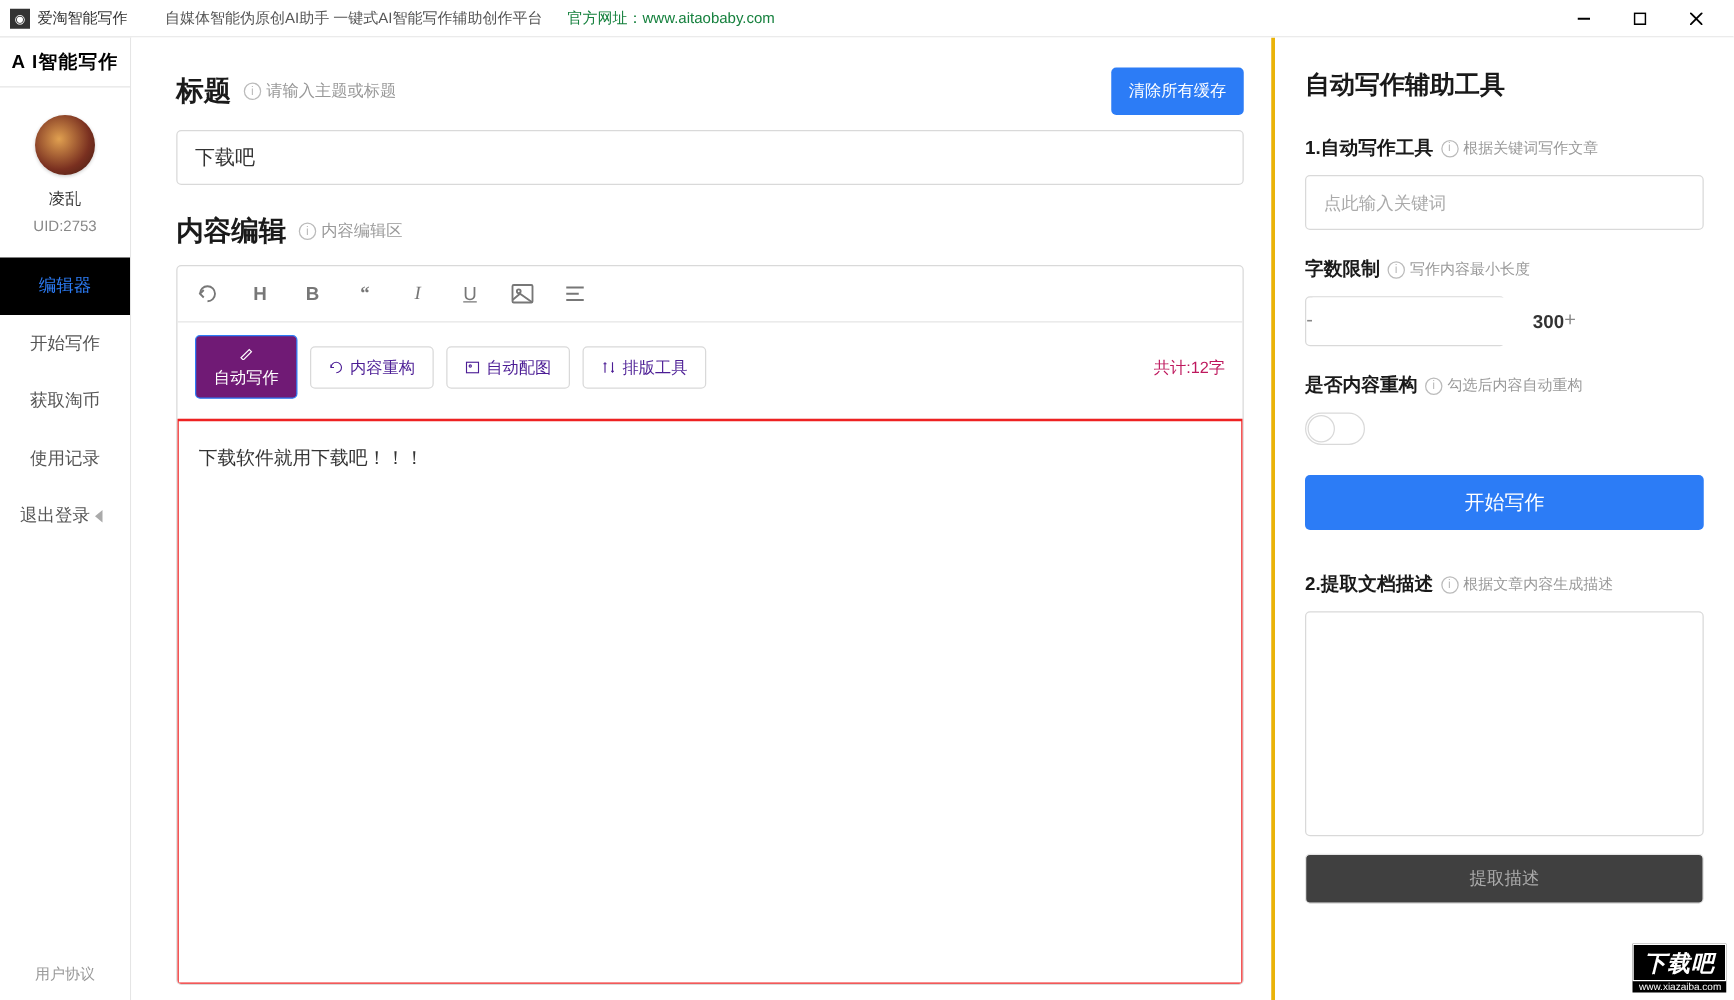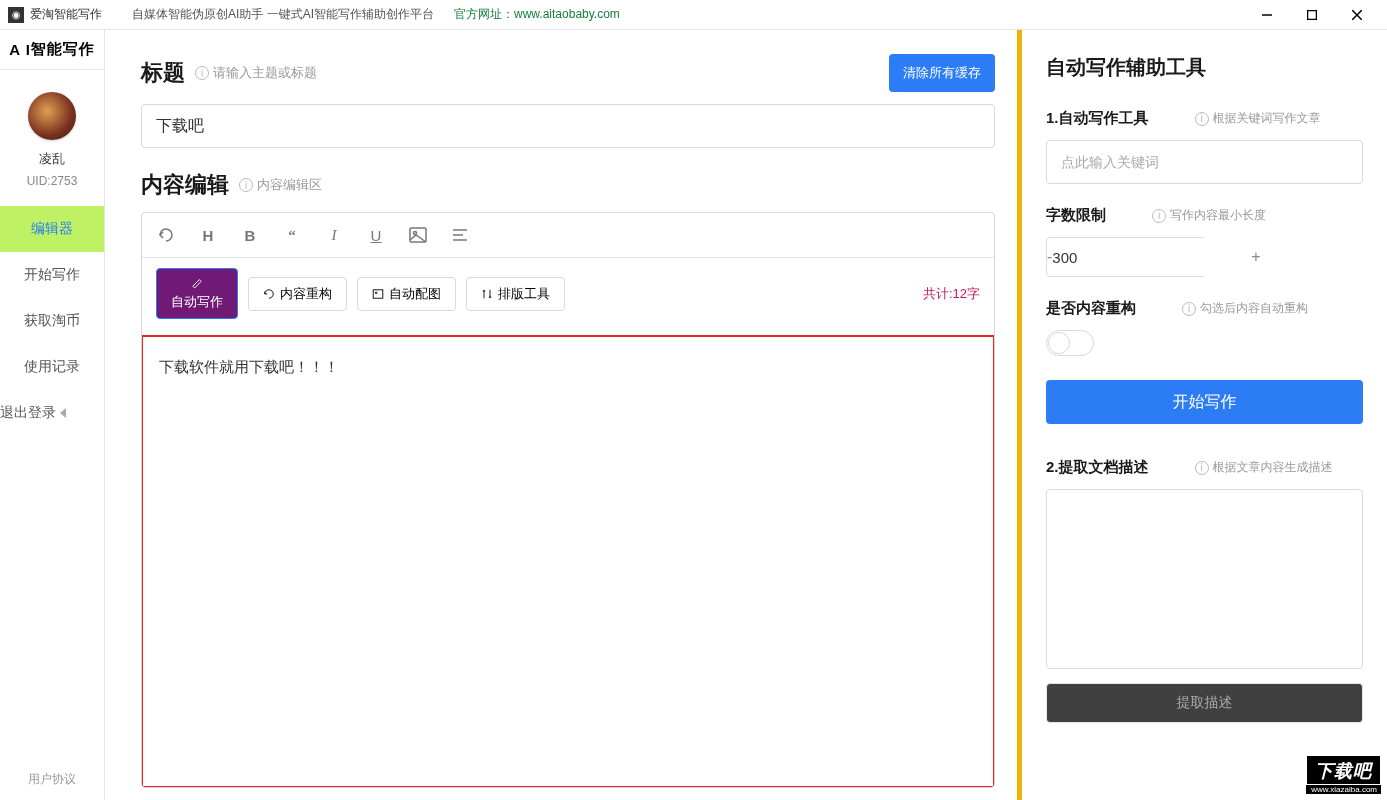--- a/index.html
+++ b/index.html
@@ -21,58 +21,58 @@
     .content-area { flex: 1; display: flex; background: #fff; overflow: hidden; }
     
     
     .brand { font-size: 15px; font-weight: bold; padding: 10px 0; border-bottom: 1px solid #e5e5e5; width: 100%; text-align: center; letter-spacing: 1px; display: flex; align-items: center; justify-content: center; gap: 0; }
     .brand-logo { font-weight: bold; }
     .avatar { width: 48px; height: 48px; border-radius: 50%; background: radial-gradient(circle at 40% 40%, #e0a050, #7a3020 60%, #3a1a10); margin-top: 22px; box-shadow: 0 1px 3px rgba(0,0,0,0.2); }
     .username { font-size: 13px; color: #333; margin-top: 10px; }
     .uid { font-size: 12px; color: #888; margin-top: 6px; }
     .nav { margin-top: 18px; width: 100%; }
     .nav-item { font-size: 14px; color: #555; padding: 14px 0; text-align: center; cursor: pointer; position: relative; }
-    .nav-item.active { background: #bef264; color: #2c7cf6; }
-    .nav-item.logout { display: flex; align-items: center; justify-content: flex-start; padding-right: 4px; }
+    .nav-item.active { background: #000000; color: #2c7cf6; }
+    .nav-item.logout { display: flex; align-items: center; justify-content: center; padding-right: 4px; }
     .nav-item.logout::after { content: ""; border-left: 5px solid transparent; border-right: 5px solid transparent; display: inline-block; transform: rotate(-90deg); width: 0; height: 0; border-bottom: 6px solid #aaa; margin-left: 2px; }
     .user-agreement { margin-top: auto; font-size: 12px; color: #999; padding-bottom: 12px; cursor: pointer; }
     
     
     .editor-col { flex: 1; padding: 24px 22px 12px 36px; overflow: hidden; display: flex; flex-direction: column; }
     .section-header { display: flex; align-items: center; margin-bottom: 12px; }
     .section-title { font-size: 22px; font-weight: bold; color: #1a1a1a; margin-right: 10px; }
     .section-hint { font-size: 13px; color: #999; display: flex; align-items: center; }
     .info-icon { display: inline-flex; width: 14px; height: 14px; border: 1px solid #bbb; border-radius: 50%; align-items: center; justify-content: center; font-size: 10px; color: #bbb; margin-right: 4px; font-style: normal; }
     .clear-cache { margin-left: auto; background: #2c7cf6; color: #fff; border: none; border-radius: 4px; padding: 10px 14px; font-size: 13px; cursor: pointer; }
     .title-input { width: 100%; height: 44px; border: 1px solid #d9d9d9; border-radius: 4px; padding: 0 14px; font-size: 16px; color: #333; margin-bottom: 22px; outline: none; }
     
     
     .editor-box { border: 1px solid #d9d9d9; border-radius: 4px; display: flex; flex-direction: column; flex: 1; overflow: hidden; }
     .format-bar { display: flex; align-items: center; gap: 22px; padding: 12px 14px; border-bottom: 1px solid #e5e5e5; color: #777; }
     .fmt-btn { cursor: pointer; display: inline-flex; align-items: center; justify-content: center; width: 20px; height: 20px; font-size: 15px; }
     .fmt-btn.bold { font-weight: bold; }
     .fmt-btn.italic { font-style: italic; font-family: Georgia, serif; }
     .action-bar { display: flex; align-items: center; gap: 10px; padding: 10px 14px 16px; border-bottom: 1px solid #e5e5e5; }
-    .act-btn { border: 1px solid #d9d9d9; background: #fff; border-radius: 4px; padding: 7px 14px; font-size: 13px; color: #000000; cursor: pointer; display: inline-flex; align-items: center; gap: 5px; }
+    .act-btn { border: 1px solid #d9d9d9; background: #fff; border-radius: 4px; padding: 7px 14px; font-size: 13px; color: #4c1d95; cursor: pointer; display: inline-flex; align-items: center; gap: 5px; }
     .act-btn.primary { background: #701a75; color: #fff; border-color: #2c7cf6; flex-direction: column; }
     .char-count { margin-left: auto; font-size: 13px; color: #be185d; }
     .editor-textarea { flex: 1; border: 2px solid #e22; margin: -1px; padding: 18px 16px; font-size: 15px; color: #333; outline: none; resize: none; font-family: inherit; line-height: 1.6; }
     
     
-    .tool-col { width: 370px; border-left: 5px solid #eab308; padding: 24px 24px 12px 24px; overflow-y: auto; }
+    .tool-col { width: 370px; border-left: 3px solid #eab308; padding: 24px 24px 12px 24px; overflow-y: auto; }
     .panel-title { font-size: 20px; font-weight: bold; color: #1a1a1a; margin-bottom: 28px; }
-    .sub-title-row { display: flex; align-items: center; margin-bottom: 12px; gap: 40px; }
+    .sub-title-row { display: flex; align-items: center; margin-bottom: 12px; }
     .sub-title { font-size: 15px; font-weight: bold; color: #1a1a1a; margin-right: 6px; }
     .sub-hint { font-size: 12px; color: #999; display: flex; align-items: center; }
     .keyword-input { width: 100%; height: 44px; border: 1px solid #d9d9d9; border-radius: 4px; padding: 0 14px; font-size: 14px; color: #333; margin-bottom: 22px; outline: none; }
     .keyword-input::placeholder { color: #aaa; }
     
     .number-stepper { display: flex; border: 1px solid #d9d9d9; border-radius: 4px; width: 160px; height: 40px; margin-bottom: 22px; }
     .step-btn { width: 40px; display: flex; align-items: center; justify-content: center; font-size: 16px; color: #888; cursor: pointer; user-select: none; }
-    .step-value { flex: 1; text-align: left; border: none; outline: none; font-size: 15px; color: #333; }
+    .step-value { flex: 1; text-align: right; border: none; outline: none; font-size: 15px; color: #333; font-weight: bold; }
     
     .toggle { width: 48px; height: 26px; border: 1px solid #d9d9d9; border-radius: 13px; position: relative; cursor: pointer; margin-bottom: 24px; }
     .toggle-knob { width: 22px; height: 22px; border-radius: 50%; background: #fff; border: 1px solid #d9d9d9; position: absolute; top: 1px; left: 1px; }
     
     .start-btn { width: 100%; height: 44px; background: #2c7cf6; color: #fff; border: none; border-radius: 4px; font-size: 16px; cursor: pointer; margin-bottom: 34px; }
     
     .desc-box { width: 100%; height: 180px; border: 1px solid #d9d9d9; border-radius: 4px; margin-bottom: 14px; }
     .extract-btn { width: 100%; height: 40px; background: #404040; color: #aaa; border: 1px solid #e5e5e5; border-radius: 4px; font-size: 14px; cursor: pointer; }
     
     .watermark { position: absolute; right: 6px; bottom: 6px; pointer-events: none; }

